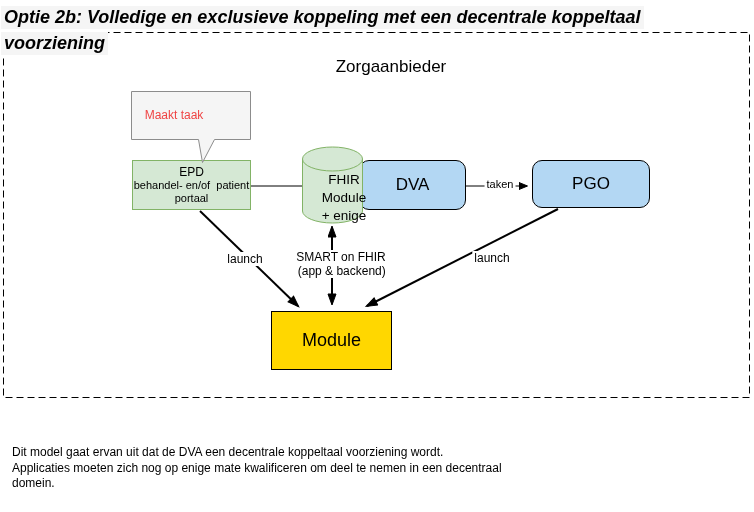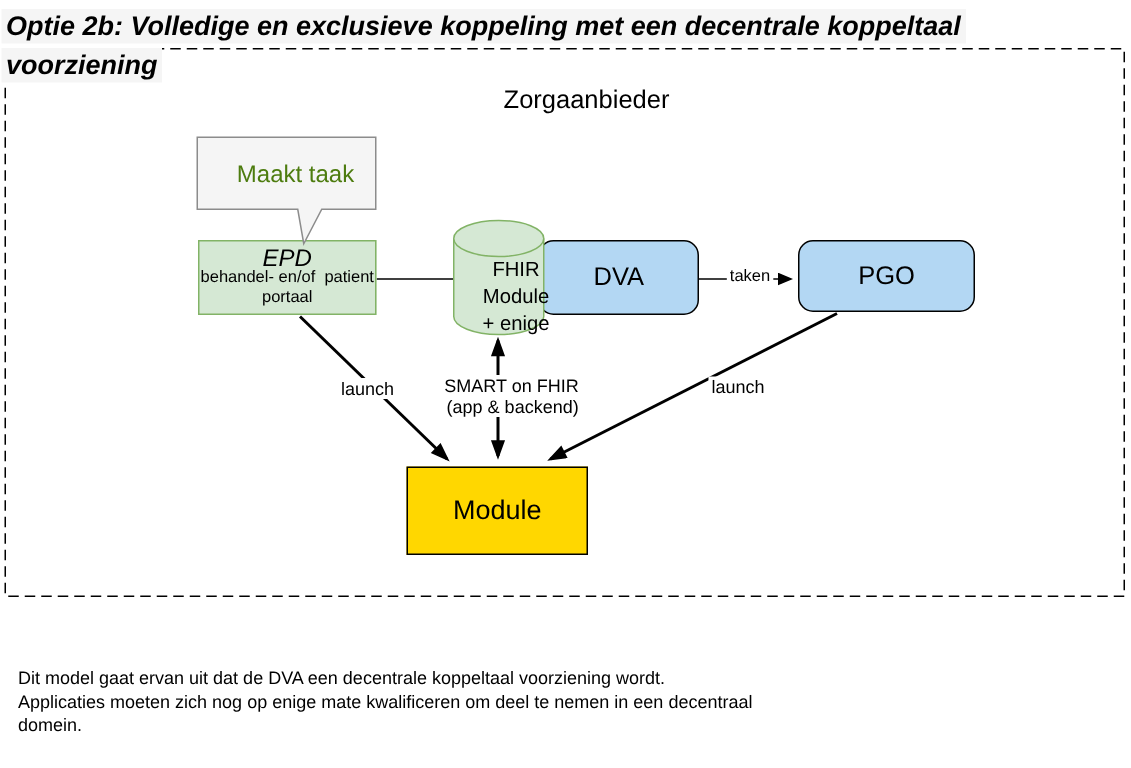--- a/index.html
+++ b/index.html
@@ -33,43 +33,43 @@
     position:absolute;box-sizing:border-box;z-index:2;
     display:flex;flex-direction:column;align-items:center;justify-content:center;
     text-align:center;
   }
   #node-epd{
     left:132px;top:160px;width:119px;height:50px;
     background:#d5e8d4;border:1px solid #82b366;
     font-size:11px;line-height:13px;
   }
   #node-epd .epd-line{white-space:pre;}
-  #node-epd .epd-line.first{font-size:16px;font-style:italic;}
+  #node-epd .epd-line.first{font-size:12px;}
   #node-dva{
     left:359px;top:160px;width:107px;height:50px;
     background:#b3d7f3;border:1px solid #000;border-radius:10px;
     font-size:17px;
   }
   #node-pgo{
     left:532px;top:160px;width:118px;height:48px;
     background:#b3d7f3;border:1px solid #000;border-radius:10px;
     font-size:17px;
   }
   #node-module{
     left:271px;top:311px;width:121px;height:59px;
     background:#ffd700;border:1px solid #000;
     font-size:18px;
   }
   #fhir-text{
     left:302px;top:171px;width:84px;z-index:4;
     font-size:13.5px;line-height:18px;text-align:center;
   }
   #callout-text{
-    left:197px;top:108px;transform:translateX(-50%);z-index:4;
-    font-size:16px;color:#4d7c0f;white-space:nowrap;
+    left:174px;top:108px;transform:translateX(-50%);z-index:4;
+    font-size:12px;color:#ef4444;white-space:nowrap;
   }
 
   
   .edge-label{
     position:absolute;z-index:4;background:#ffffff;
     text-align:right;white-space:nowrap;
   }
   #label-taken{left:500px;top:178px;transform:translateX(-50%);font-size:11px;padding:0 2px;}
   #label-launch-left{left:245px;top:252px;transform:translateX(-50%);font-size:12px;padding:0 2px;}
   #label-launch-right{left:492px;top:251px;transform:translateX(-50%);font-size:12px;padding:0 2px;}

